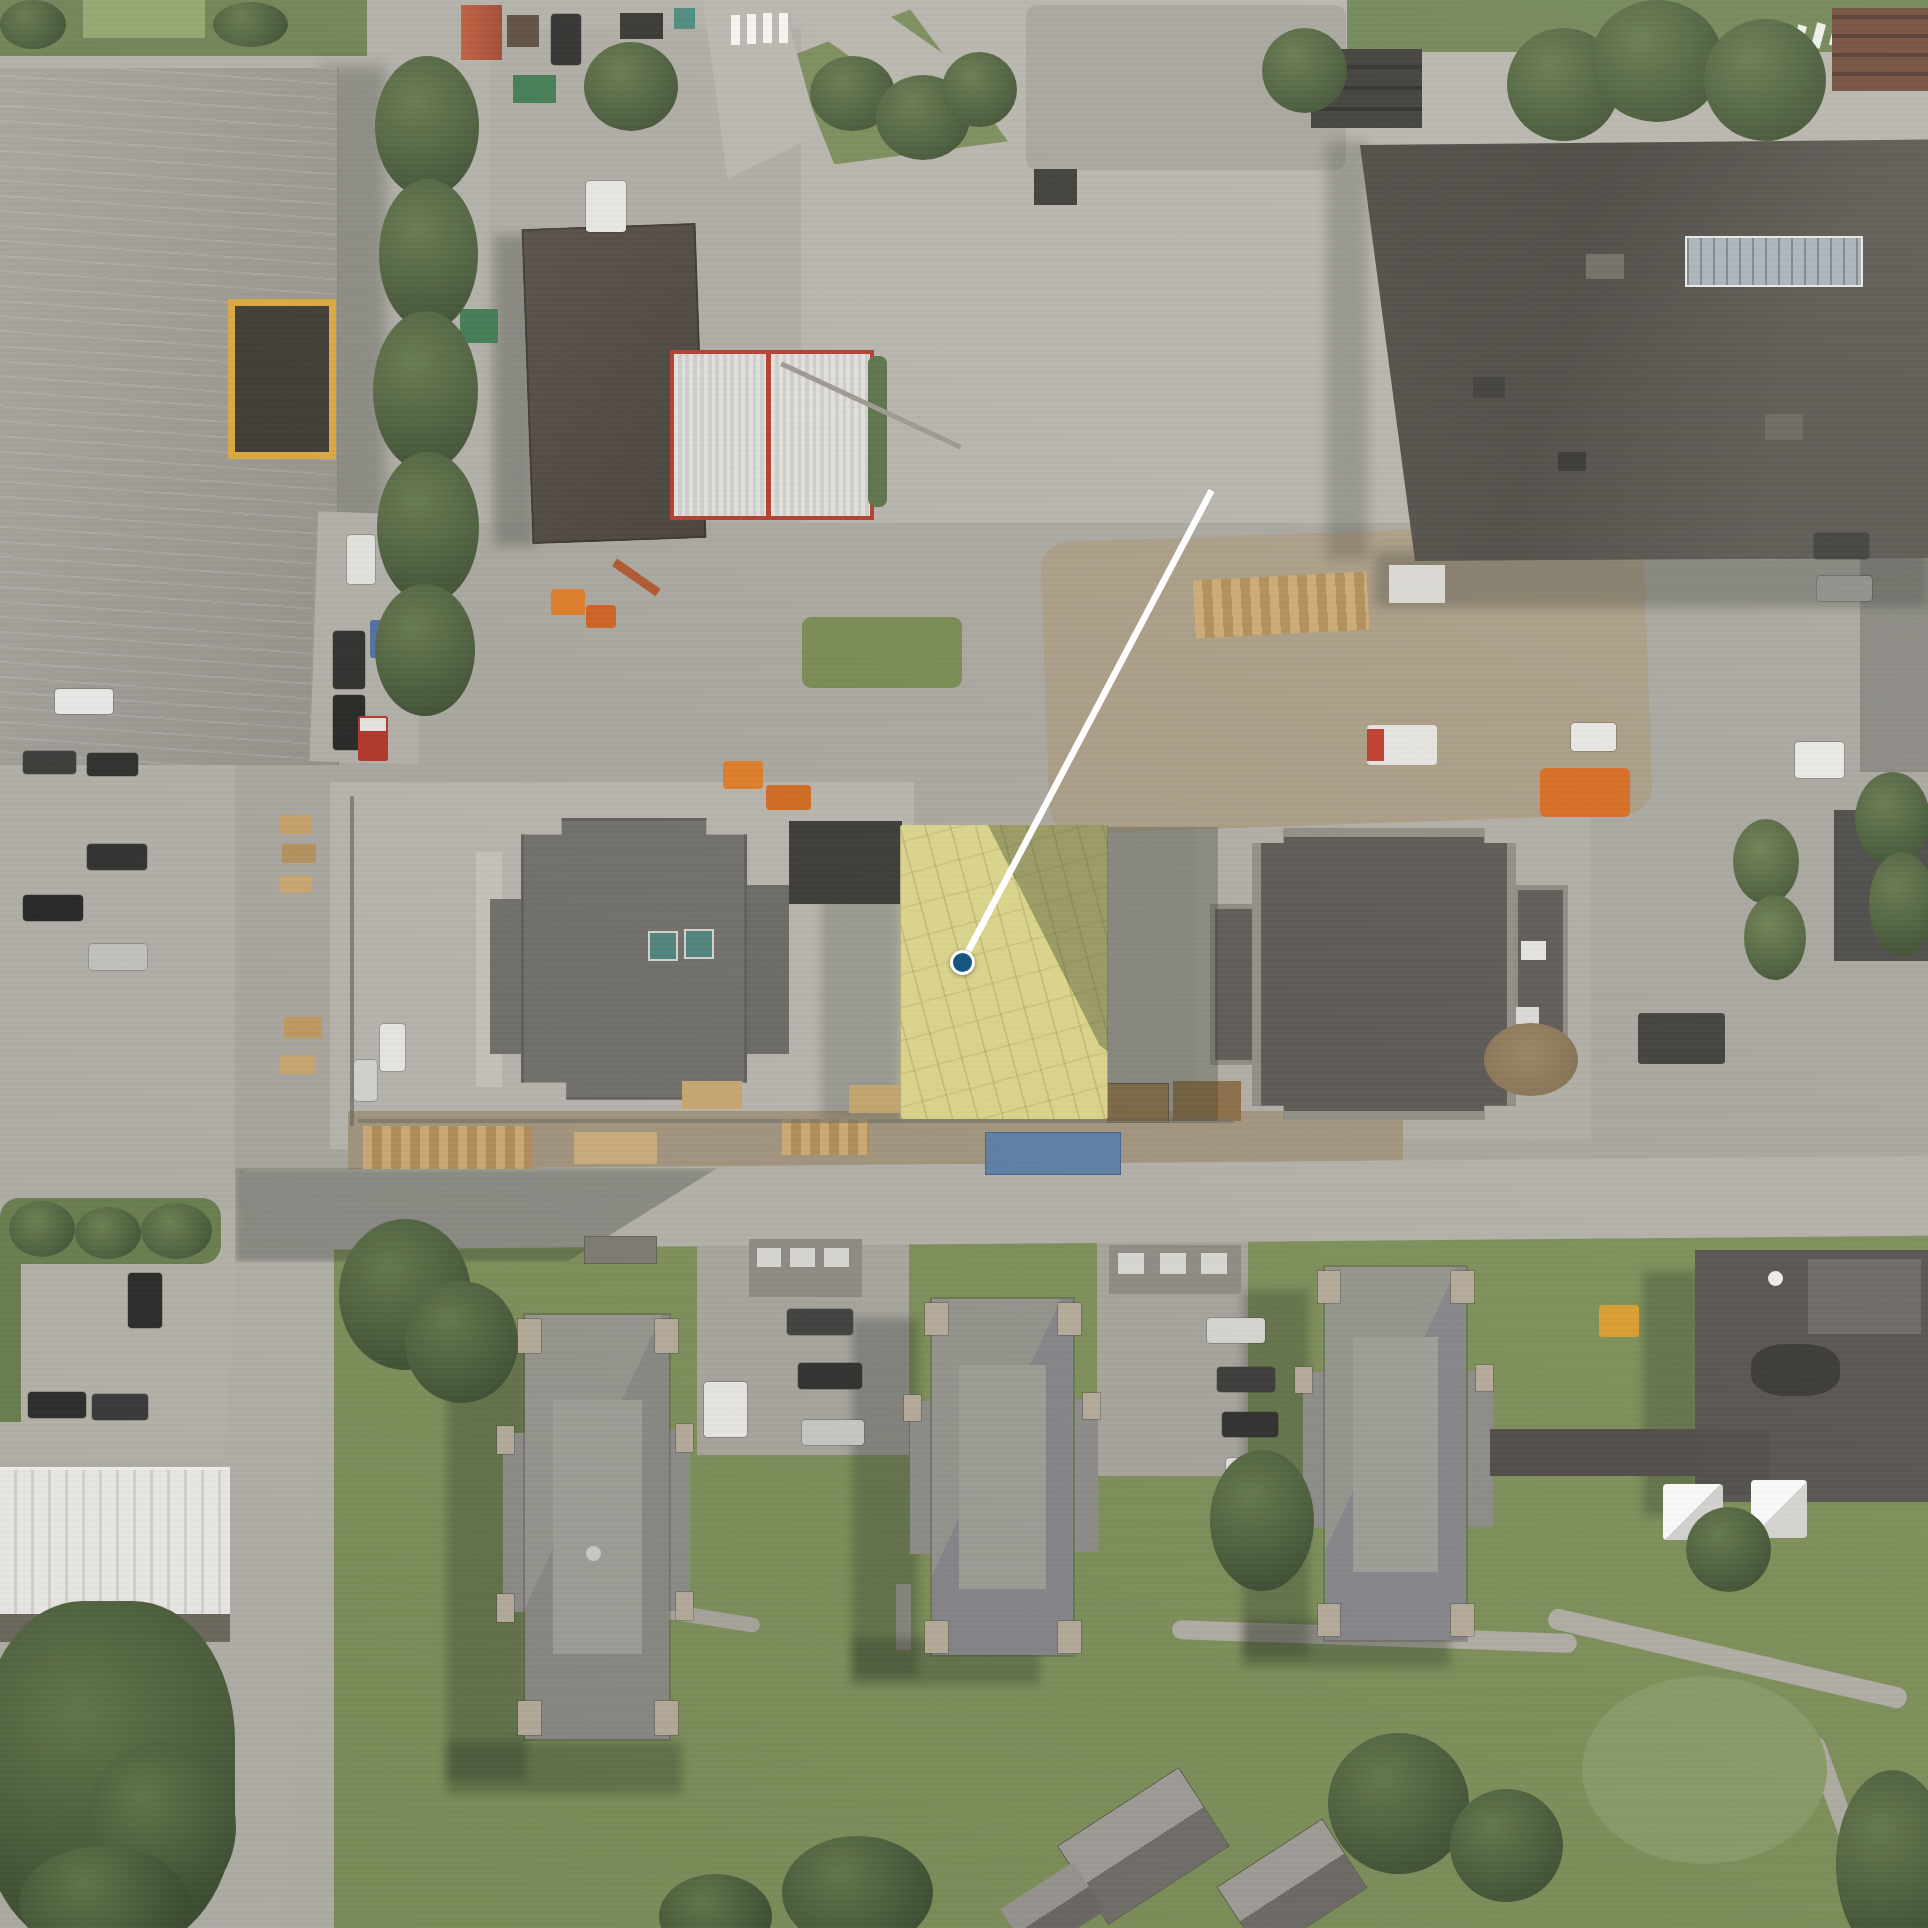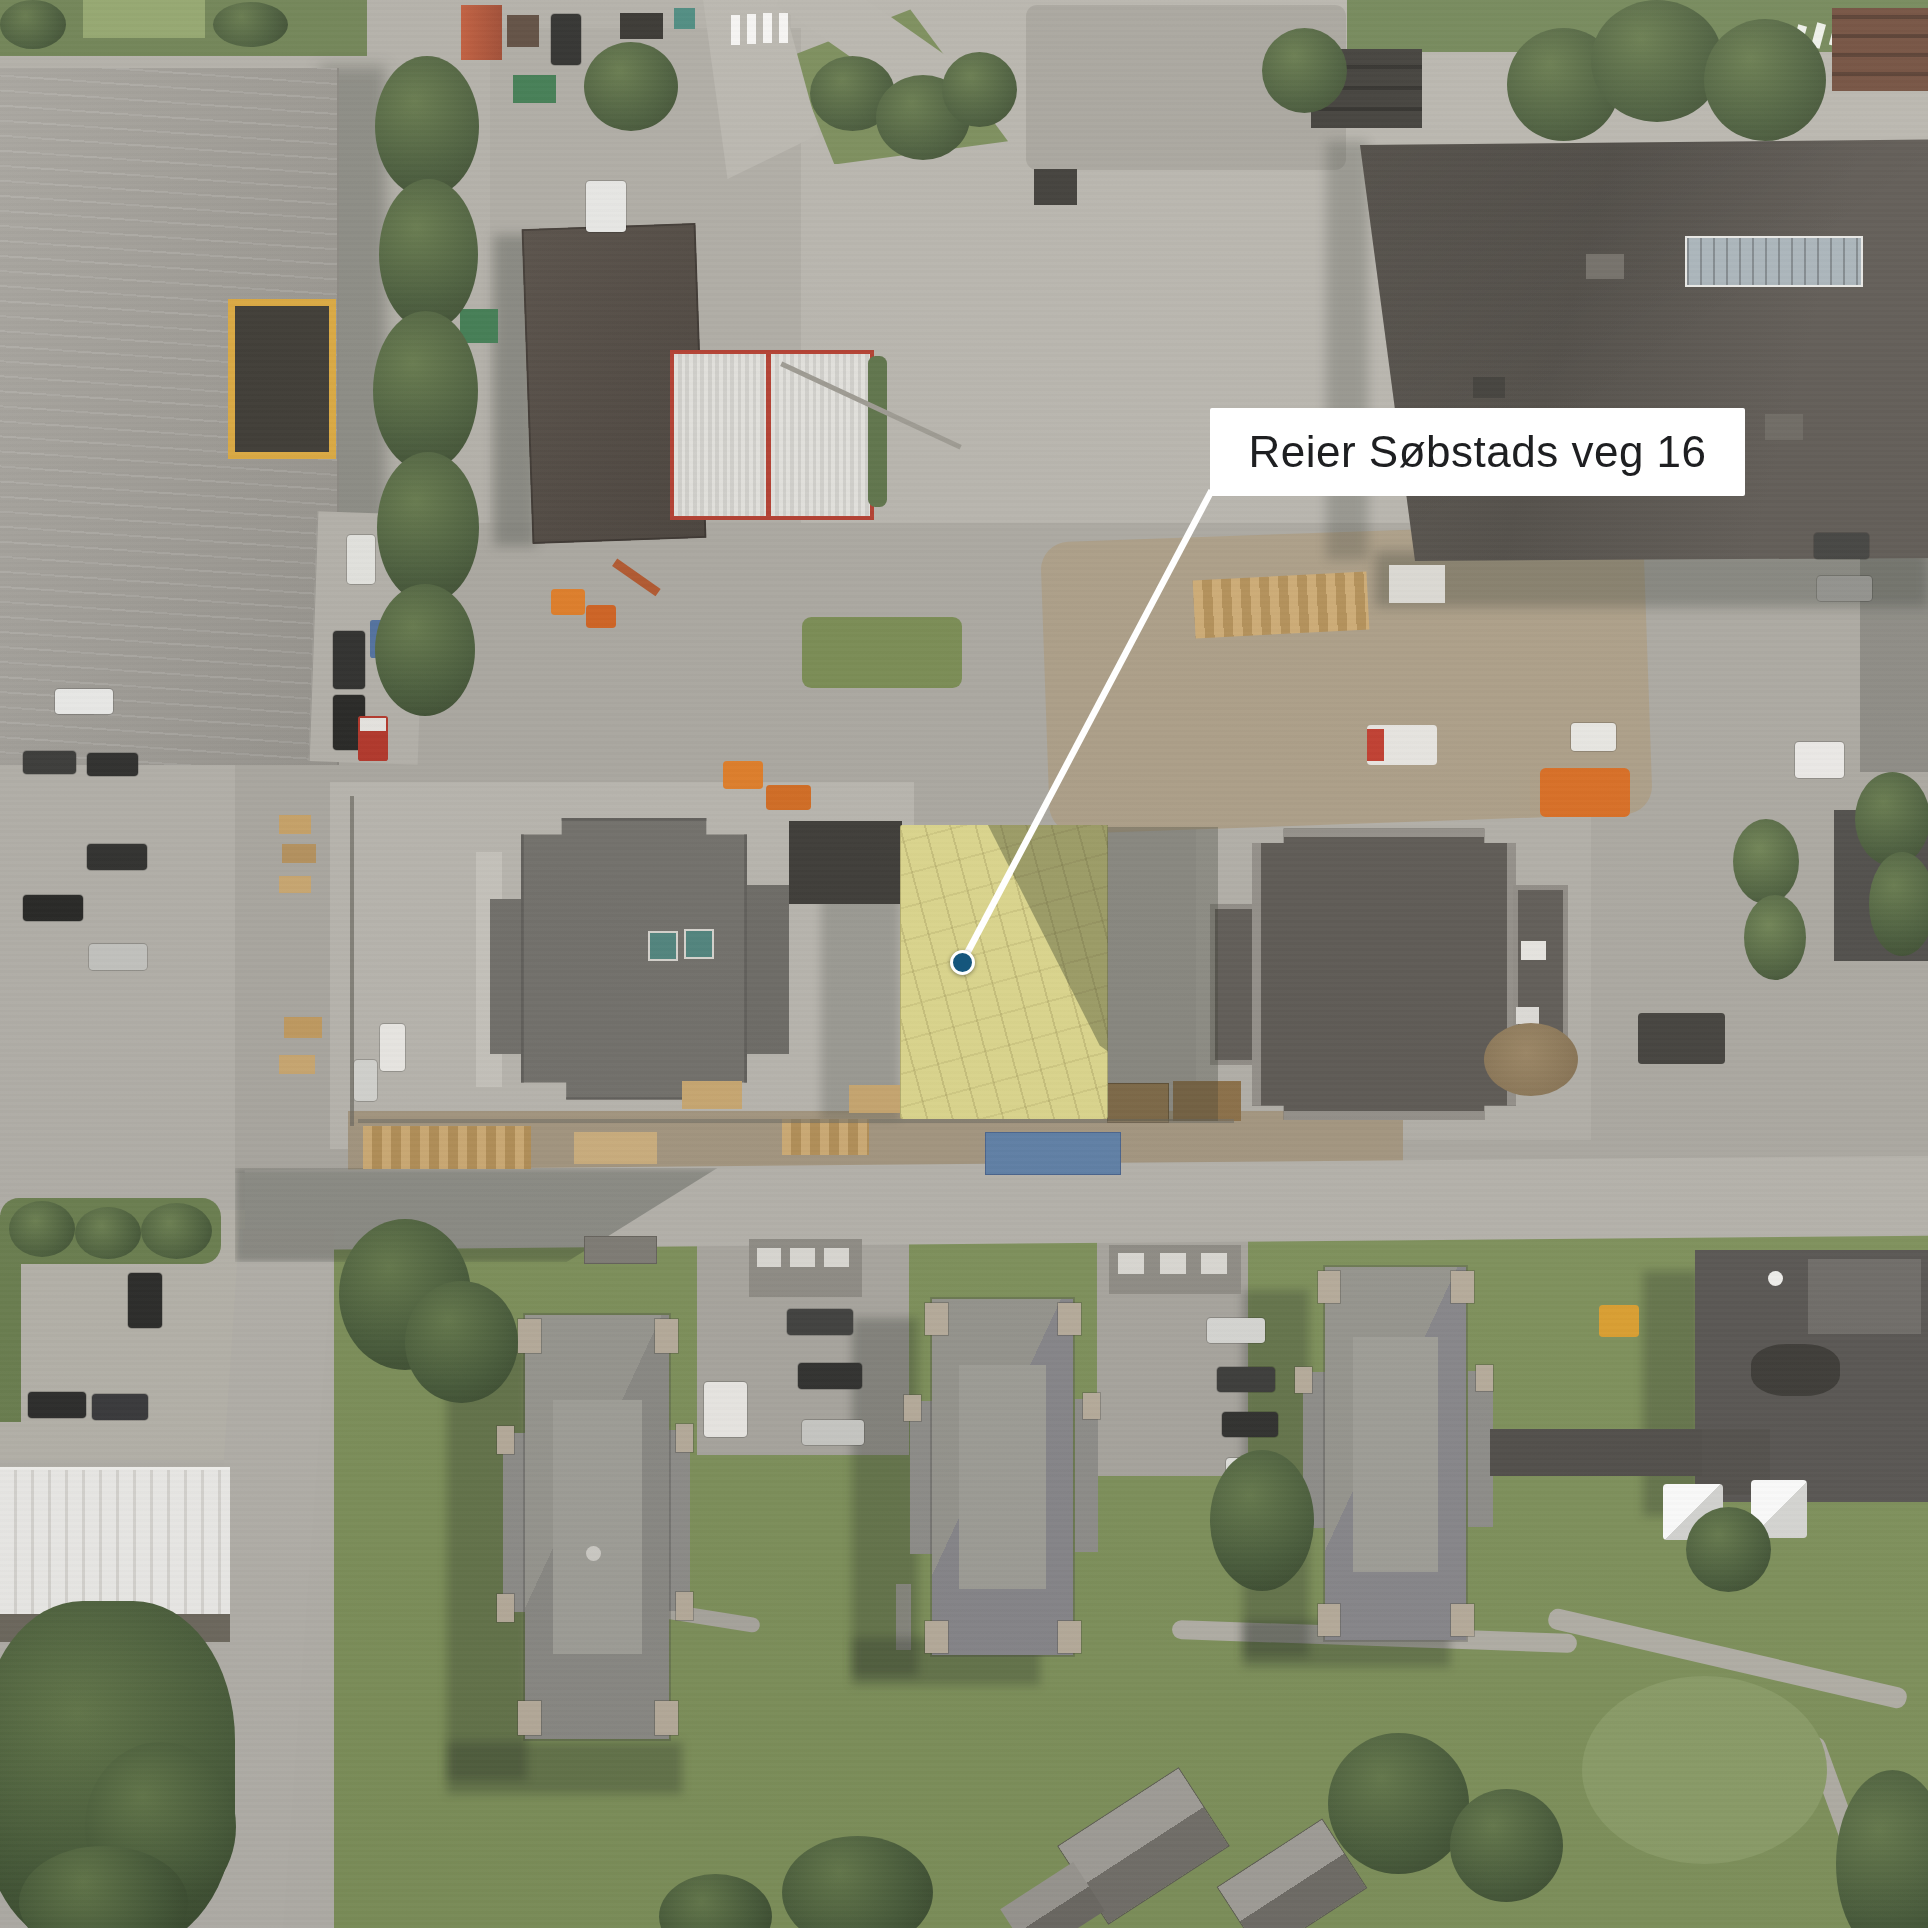--- a/index.html
+++ b/index.html
@@ -333,20 +333,17 @@
   <div class="b" style="left:1582px;top:1676px;width:245px;height:188px;border-radius:50%;background:#8a9c66;"></div>
 
   <div class="b" style="left:0;top:0;width:1928px;height:1928px;pointer-events:none;
        background:linear-gradient(205deg,rgba(255,252,235,.08),rgba(20,25,35,.05)),
                   repeating-linear-gradient(0deg,rgba(255,255,255,.012) 0 2.8px,rgba(0,0,0,.012) 2.8px 5.6px);"></div>
 
   <svg id="callout-svg" width="1928" height="1928" viewBox="0 0 2048 2048">
     <line x1="1287" y1="521" x2="1025" y2="1017" style="stroke:var(--callout_line,#fff);" stroke-width="7"></line>
   </svg>
 
-  <div id="address-label">
-    <span>Reier Søbstads veg 16</span>
-  </div>
 
   <div id="marker"></div>
 
 </div>
 
 
 </body></html>

